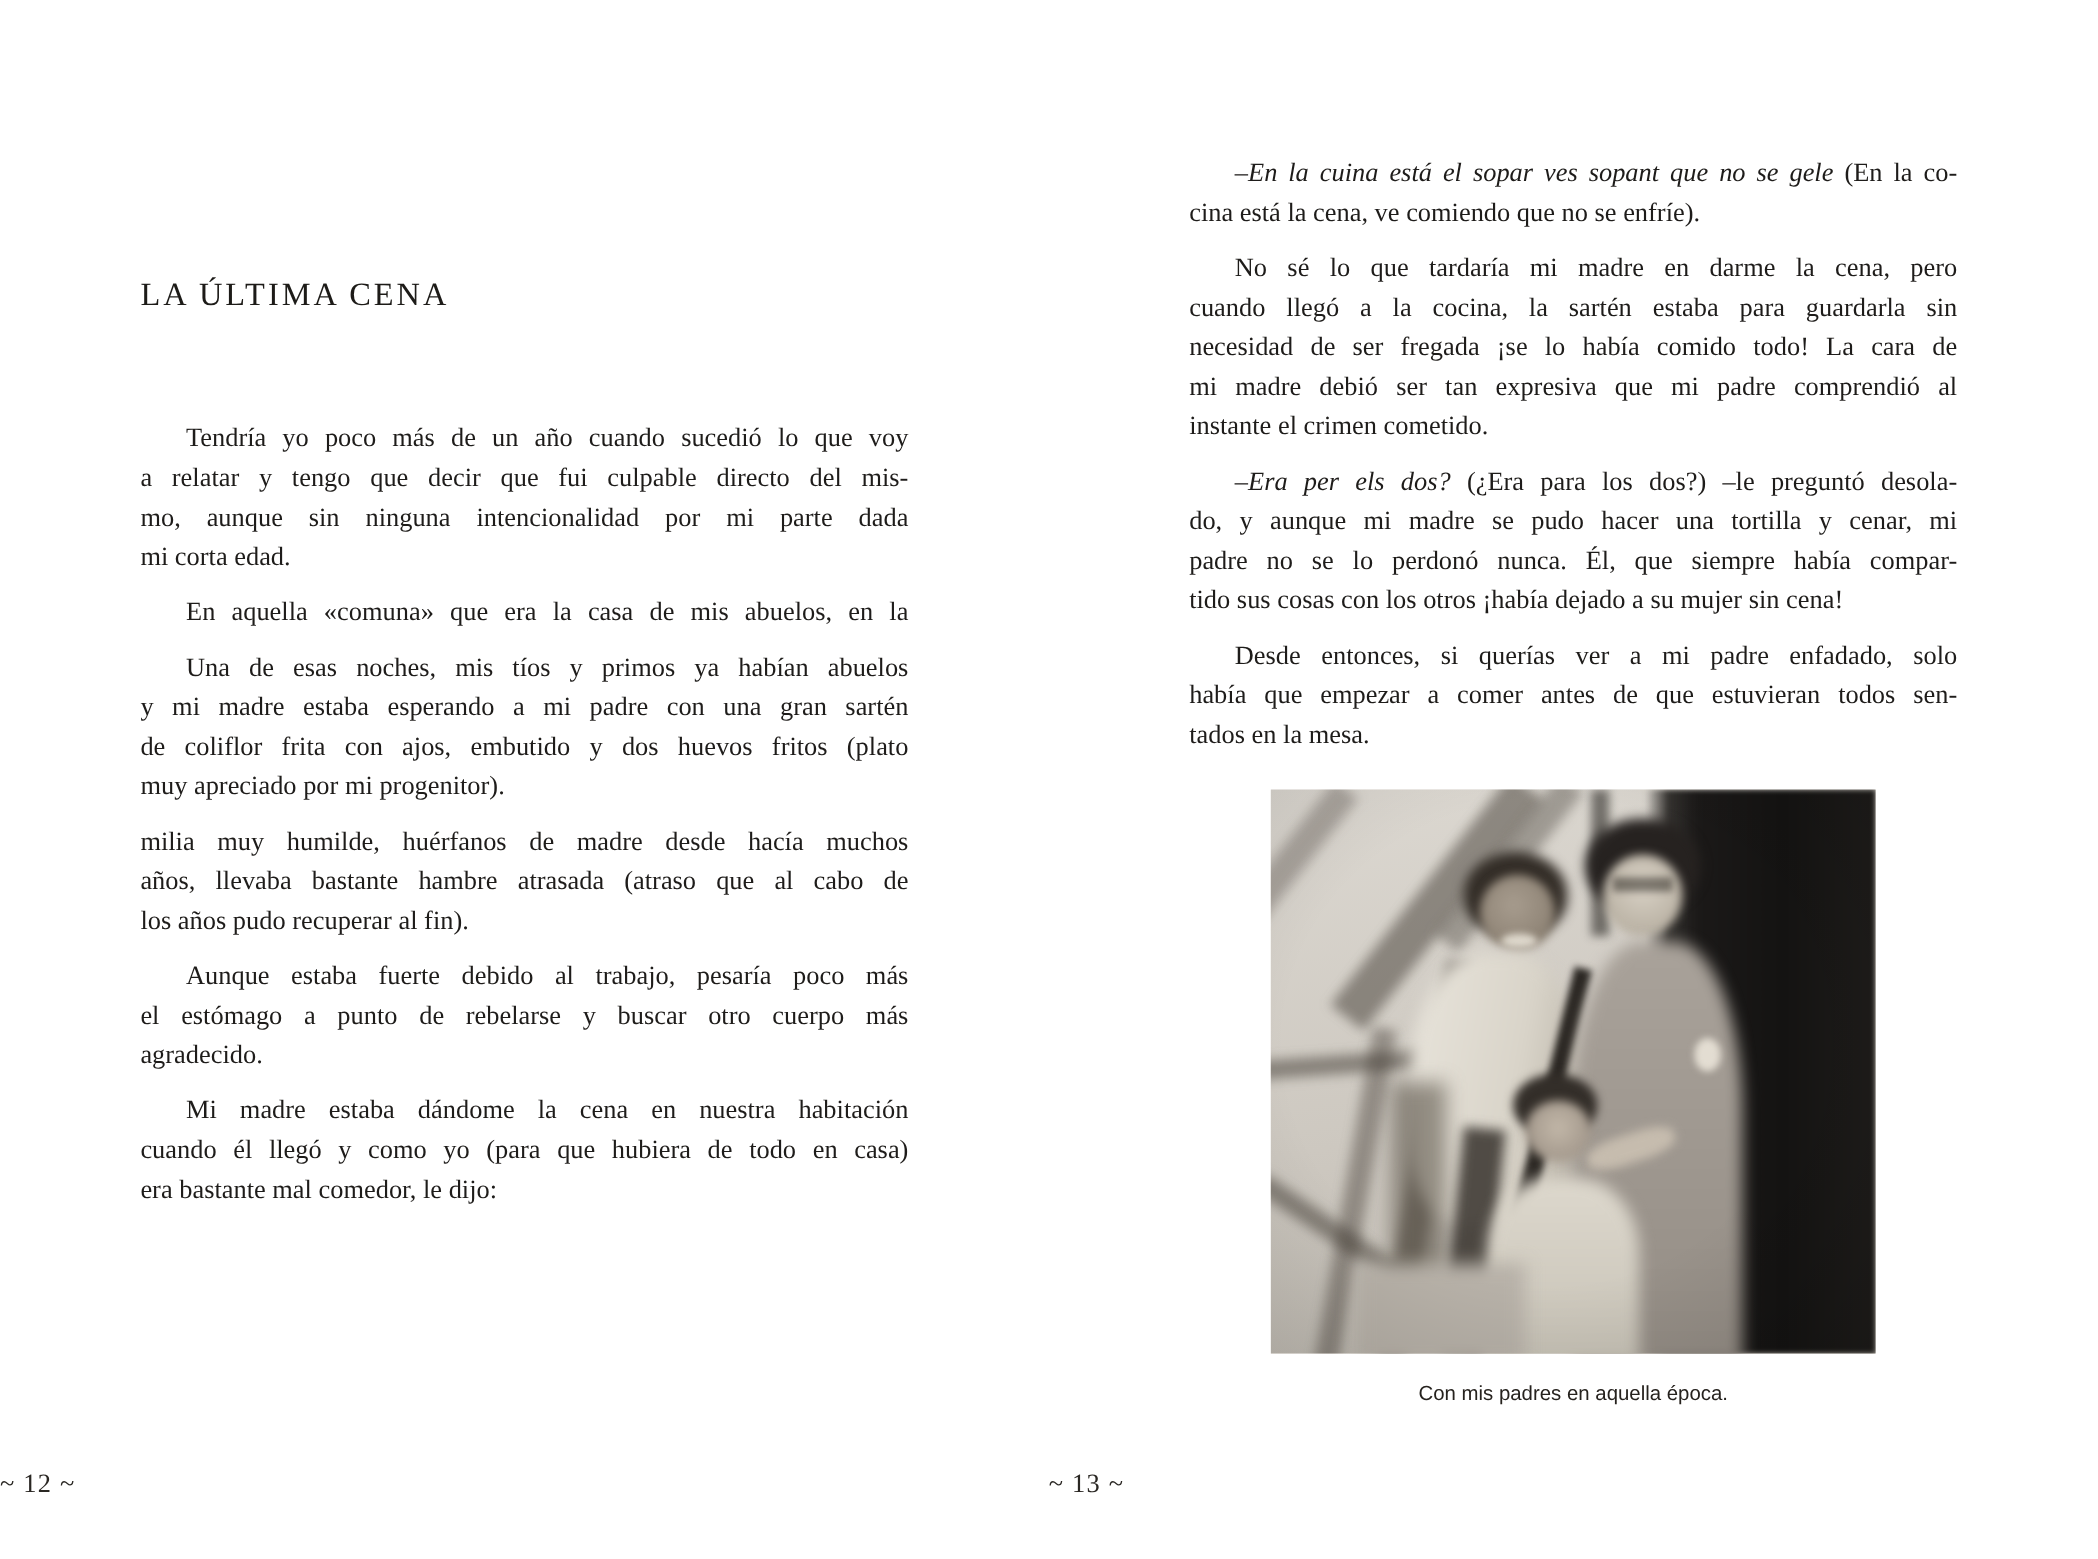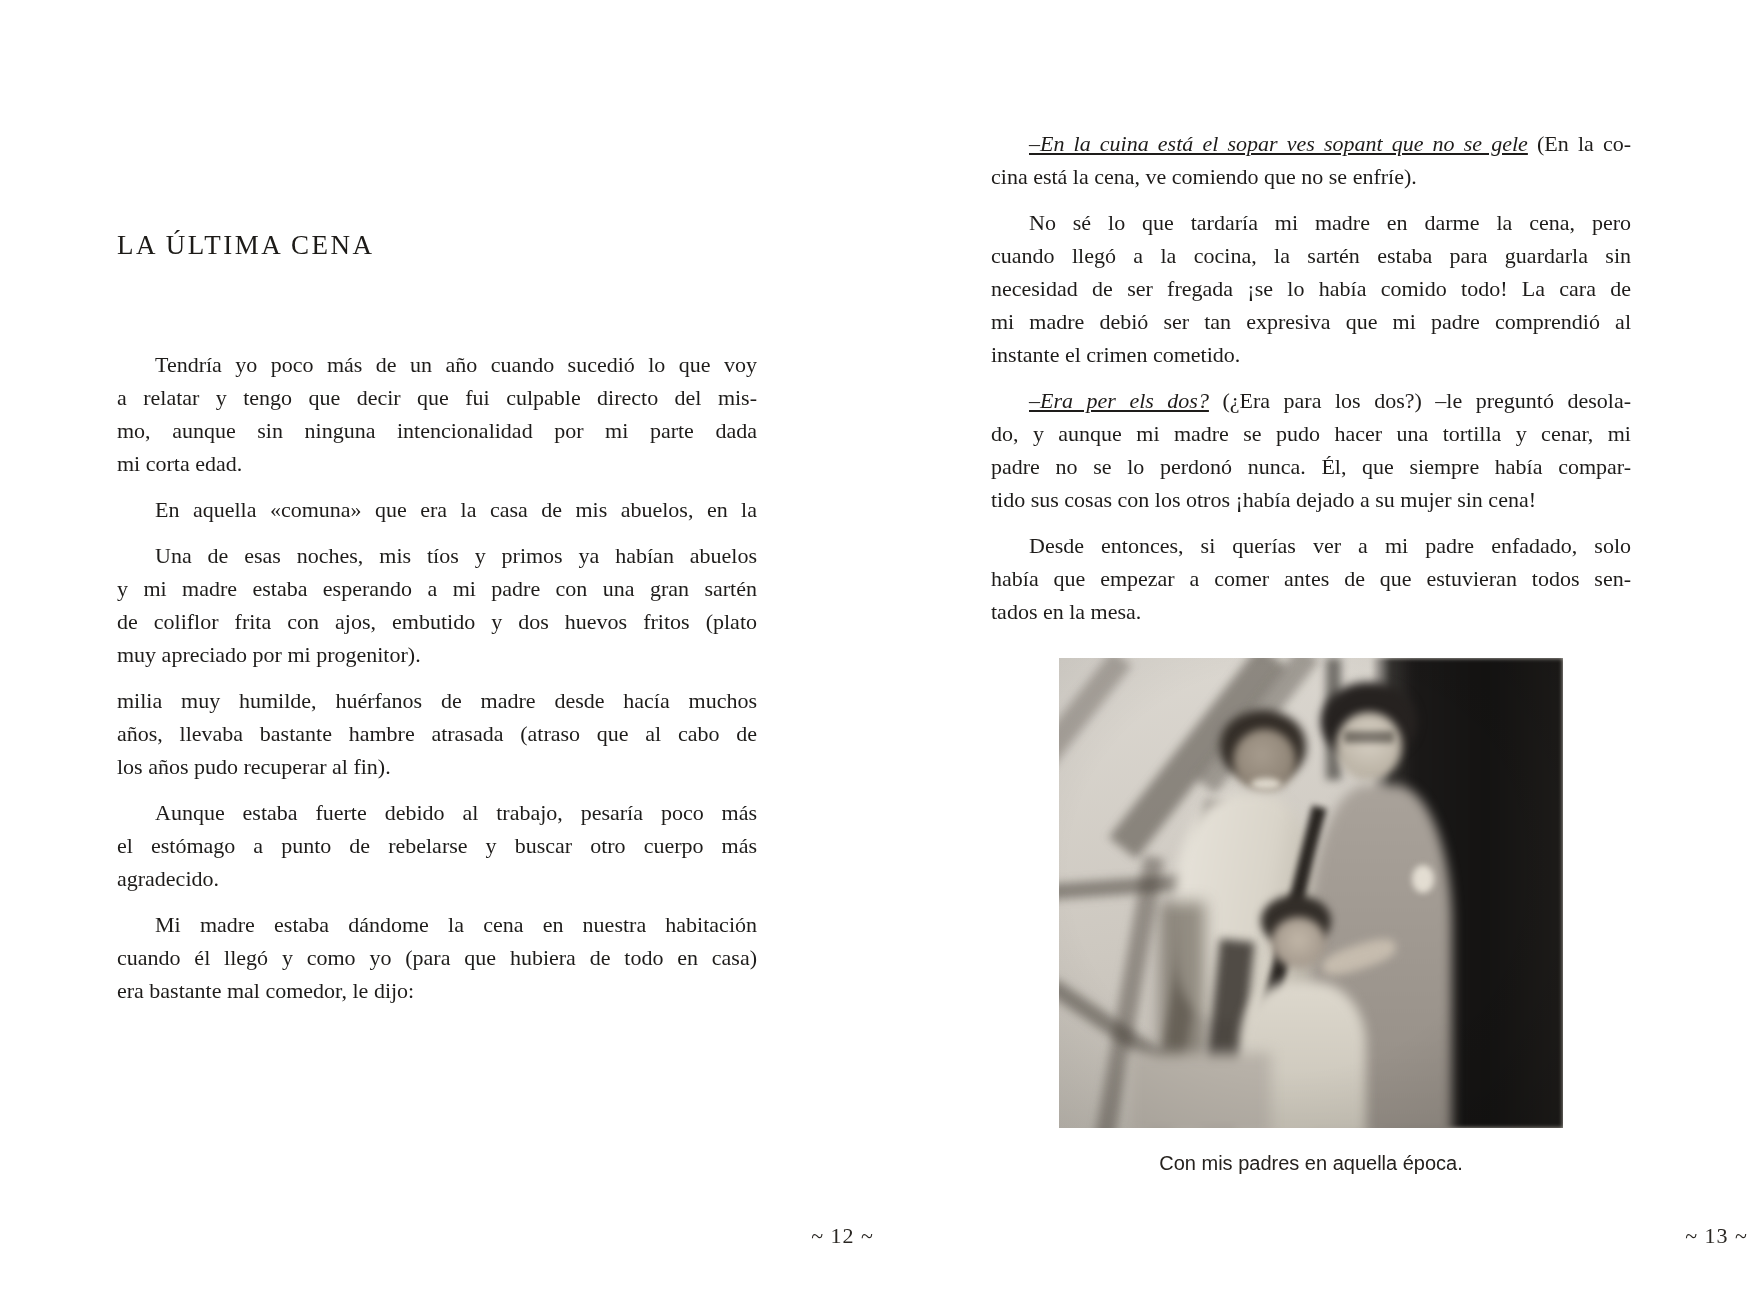--- a/index.html
+++ b/index.html
@@ -11,23 +11,23 @@
   .title{font-size:27px;font-weight:400;letter-spacing:2.5px;text-align:left;
          margin:226px 0 84px 0;line-height:38px;color:#1d1b18;}
 
   .body{font-size:22px;line-height:33px;}
   .right .body{padding-top:127px;}
   .para{margin-bottom:13px;}
   .para:last-child{margin-bottom:0;}
   .line{text-align:justify;text-align-last:justify;}
   .line.last{text-align-last:left;}
   .line.first{text-indent:38px;}
-  .it{font-style:italic;text-decoration:underline;}
+  .it{font-style:italic;}
 
-  .pagenum{position:absolute;bottom:50px;left:0;width:100%;text-align:right;
+  .pagenum{position:absolute;bottom:50px;left:0;width:100%;text-align:left;
            font-size:22px;color:#2a2723;letter-spacing:1px;}
 
   
   .photo-wrap{margin:0;}
   .photo{position:relative;width:504px;height:470px;margin:30px auto 0;overflow:hidden;background:#cfcac2;}
   .photo div{position:absolute;}
   .ph-wall{inset:0;background:linear-gradient(170deg,#dcd8d1 0%,#cdc8c0 55%,#beb9b0 100%);}
   .ph-stripe{background:rgba(64,57,49,.5);filter:blur(5px);}
   .s1{left:24%;top:-6%;width:7%;height:52%;transform:rotate(38deg);}
   .s2{left:37%;top:-5%;width:5%;height:36%;transform:rotate(38deg);background:rgba(64,57,49,.38);}
@@ -58,21 +58,21 @@
   .ph-child-hair{left:40%;top:50.5%;width:14%;height:11%;background:#332e29;border-radius:50%;filter:blur(4px);}
   .ph-child-face{left:42%;top:55%;width:11%;height:11%;border-radius:50%;filter:blur(4px);
                  background:radial-gradient(circle at 50% 45%,#c2b7a8,#a1968a 75%);}
   .ph-child-arm{left:52%;top:61%;width:15%;height:5%;transform:rotate(-18deg);background:#c6bcae;border-radius:40%;filter:blur(4px);}
   .ph-child-body{left:36%;top:69%;width:25%;height:33%;border-radius:40% 40% 0 0;filter:blur(6px);
                  background:linear-gradient(180deg,#ddd8cd,#c7c2b6);}
   .ph-trousers{left:14%;top:84%;width:28%;height:18%;background:#b7b1a8;filter:blur(7px);}
   .ph-vignette{inset:0;background:radial-gradient(ellipse at 45% 45%,rgba(0,0,0,0) 55%,rgba(0,0,0,.14) 100%);}
 
   .caption{margin-top:24px;text-align:center;font-family:"Liberation Sans","DejaVu Sans",sans-serif;
-           font-size:20px;color:#26221e;}
+           font-size:17px;color:#26221e;}
 </style>
 </head>
 <body>
 
 <div class="spread">
 
   <div class="page left">
     <div class="textcol">
       <h1 class="title">LA ÚLTIMA CENA</h1>
       <div class="body">

